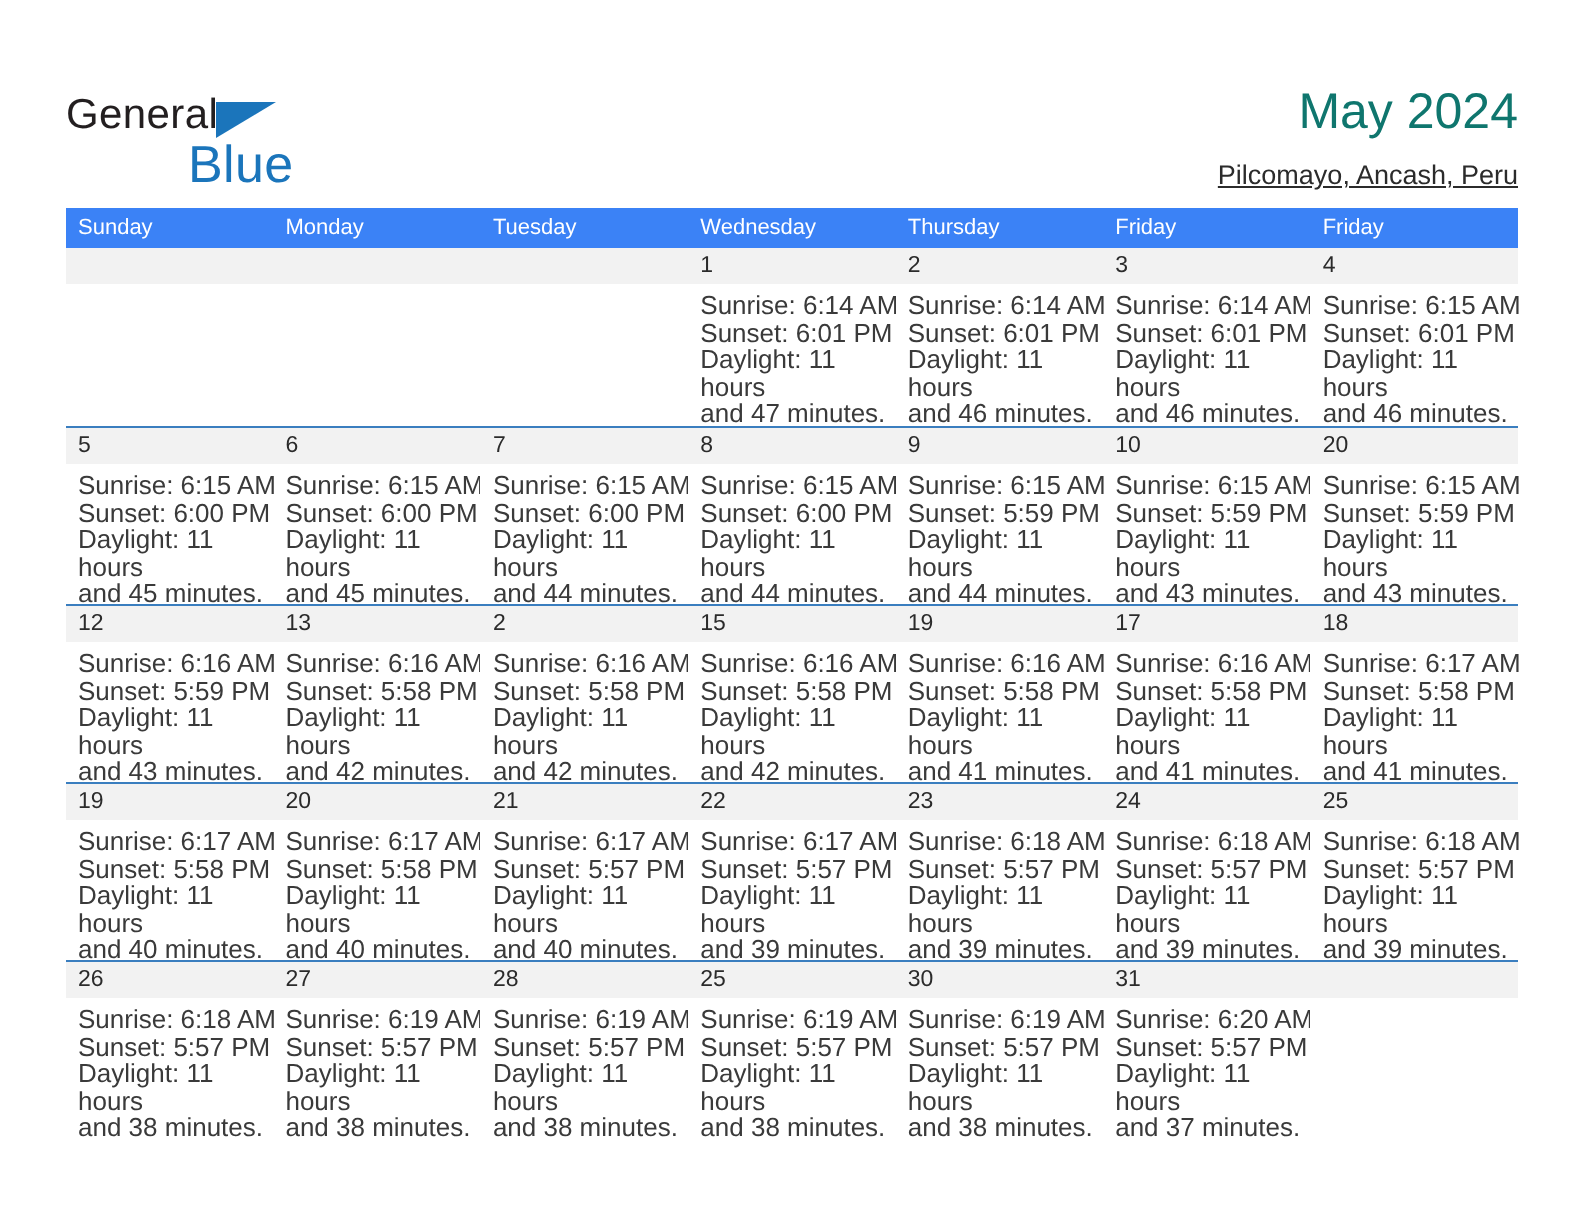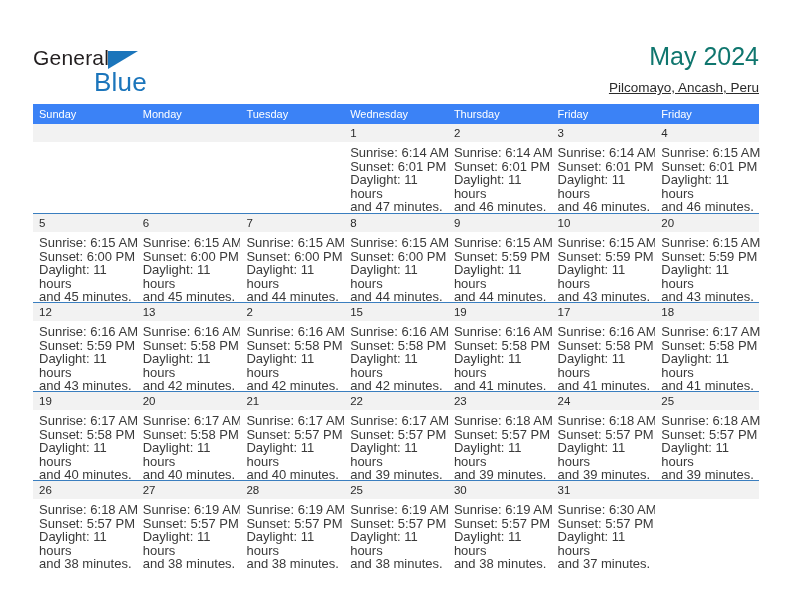--- a/index.html
+++ b/index.html
@@ -467,21 +467,21 @@
             <div class="info">
               <div>Sunrise: 6:19 AM</div>
               <div>Sunset: 5:57 PM</div>
               <div class="daylight">Daylight: 11 hours</div>
               <div class="daylight">and 38 minutes.</div>
             </div>
           </div>
           <div class="cell">
             <div class="daynum">31</div>
             <div class="info">
-              <div>Sunrise: 6:30 AM</div>
+              <div>Sunrise: 6:20 AM</div>
               <div>Sunset: 5:57 PM</div>
               <div class="daylight">Daylight: 11 hours</div>
               <div class="daylight">and 37 minutes.</div>
             </div>
           </div>
           <div class="cell empty">
             <div class="daynum"></div>
           </div>
         </div>
       </div>

